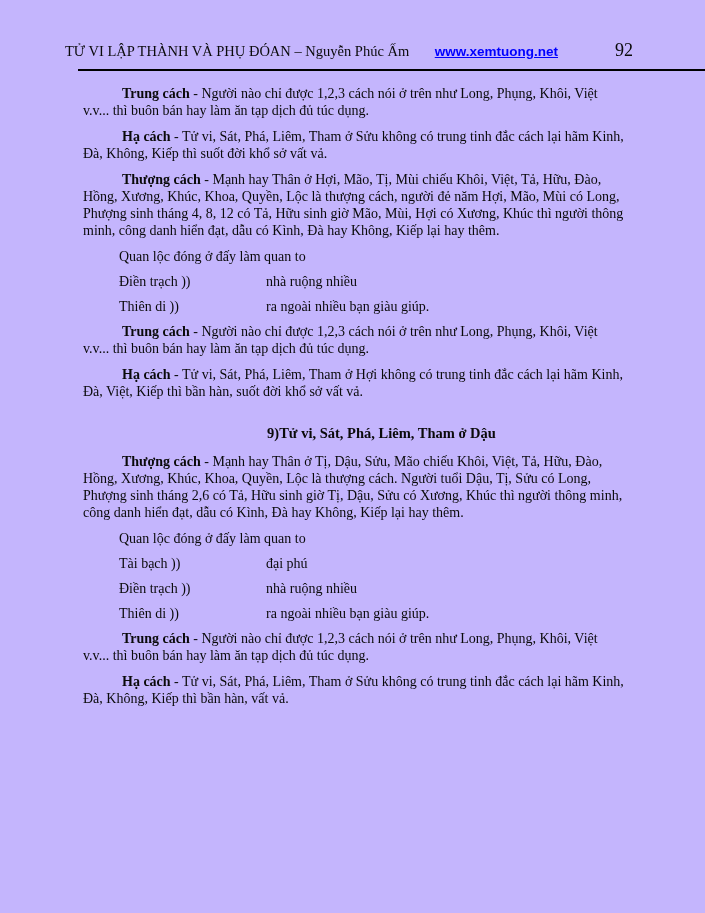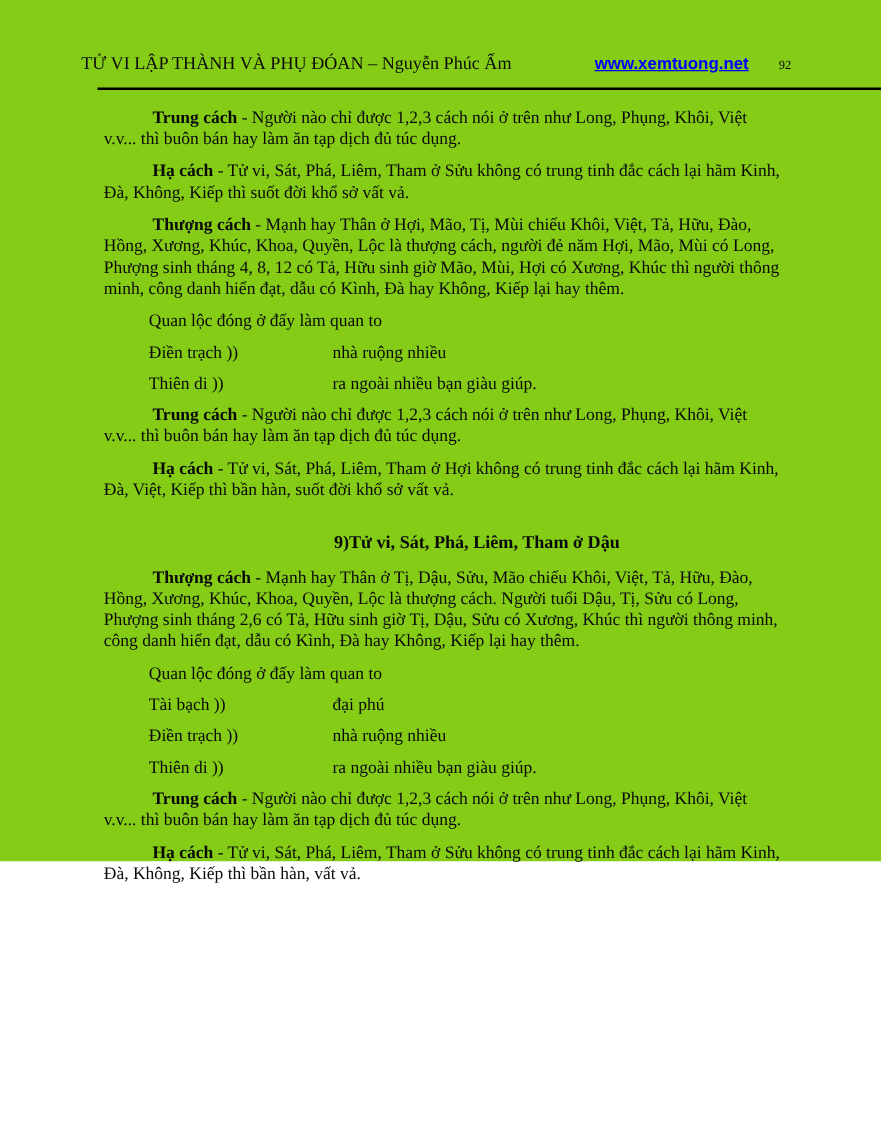--- a/index.html
+++ b/index.html
@@ -3,37 +3,37 @@
 <meta charset="utf-8">
 <style>
   html,body{margin:0;padding:0;}
   body{
     width:705px;height:913px;
     background:#ffffff;color:#0a0a0a;
     font-family:"Liberation Serif", serif;
     font-size:14px;line-height:17px;
     overflow:hidden;
   }
-  .page{width:705px;height:689px;position:relative;background:#84cc16;}
+  .page{width:705px;height:913px;position:relative;background:#c4b5fd;}
 
   
   .header-row{
     display:flex;align-items:baseline;justify-content:space-between;
     padding:42px 72px 0 65px;
     font-size:14.5px;
   }
   .header-title{white-space:nowrap;}
-  .header-right{display:flex;align-items:baseline;gap:24px;}
+  .header-right{display:flex;align-items:baseline;gap:9px;}
   .site-link{
     font-family:"Liberation Sans", sans-serif;
     font-weight:bold;font-size:13.5px;
     color:#0000ff;text-decoration:underline;cursor:pointer;
     white-space:nowrap;
   }
-  .page-number{font-size:10px;}
+  .page-number{font-size:18px;margin-left:48px;}
   .header-rule{height:2px;background:#000;margin:9px 0 0 78px;}
 
   
   .content{margin:14px 0 16px 83px;width:541px;}
   p.para{margin:0 0 9px 0;text-indent:39px;}
   p.para b{font-weight:bold;}
   .section-heading{
     font-weight:bold;font-size:14.5px;
     text-align:center;padding-left:56px;
     margin:25px 0 11px 0;

